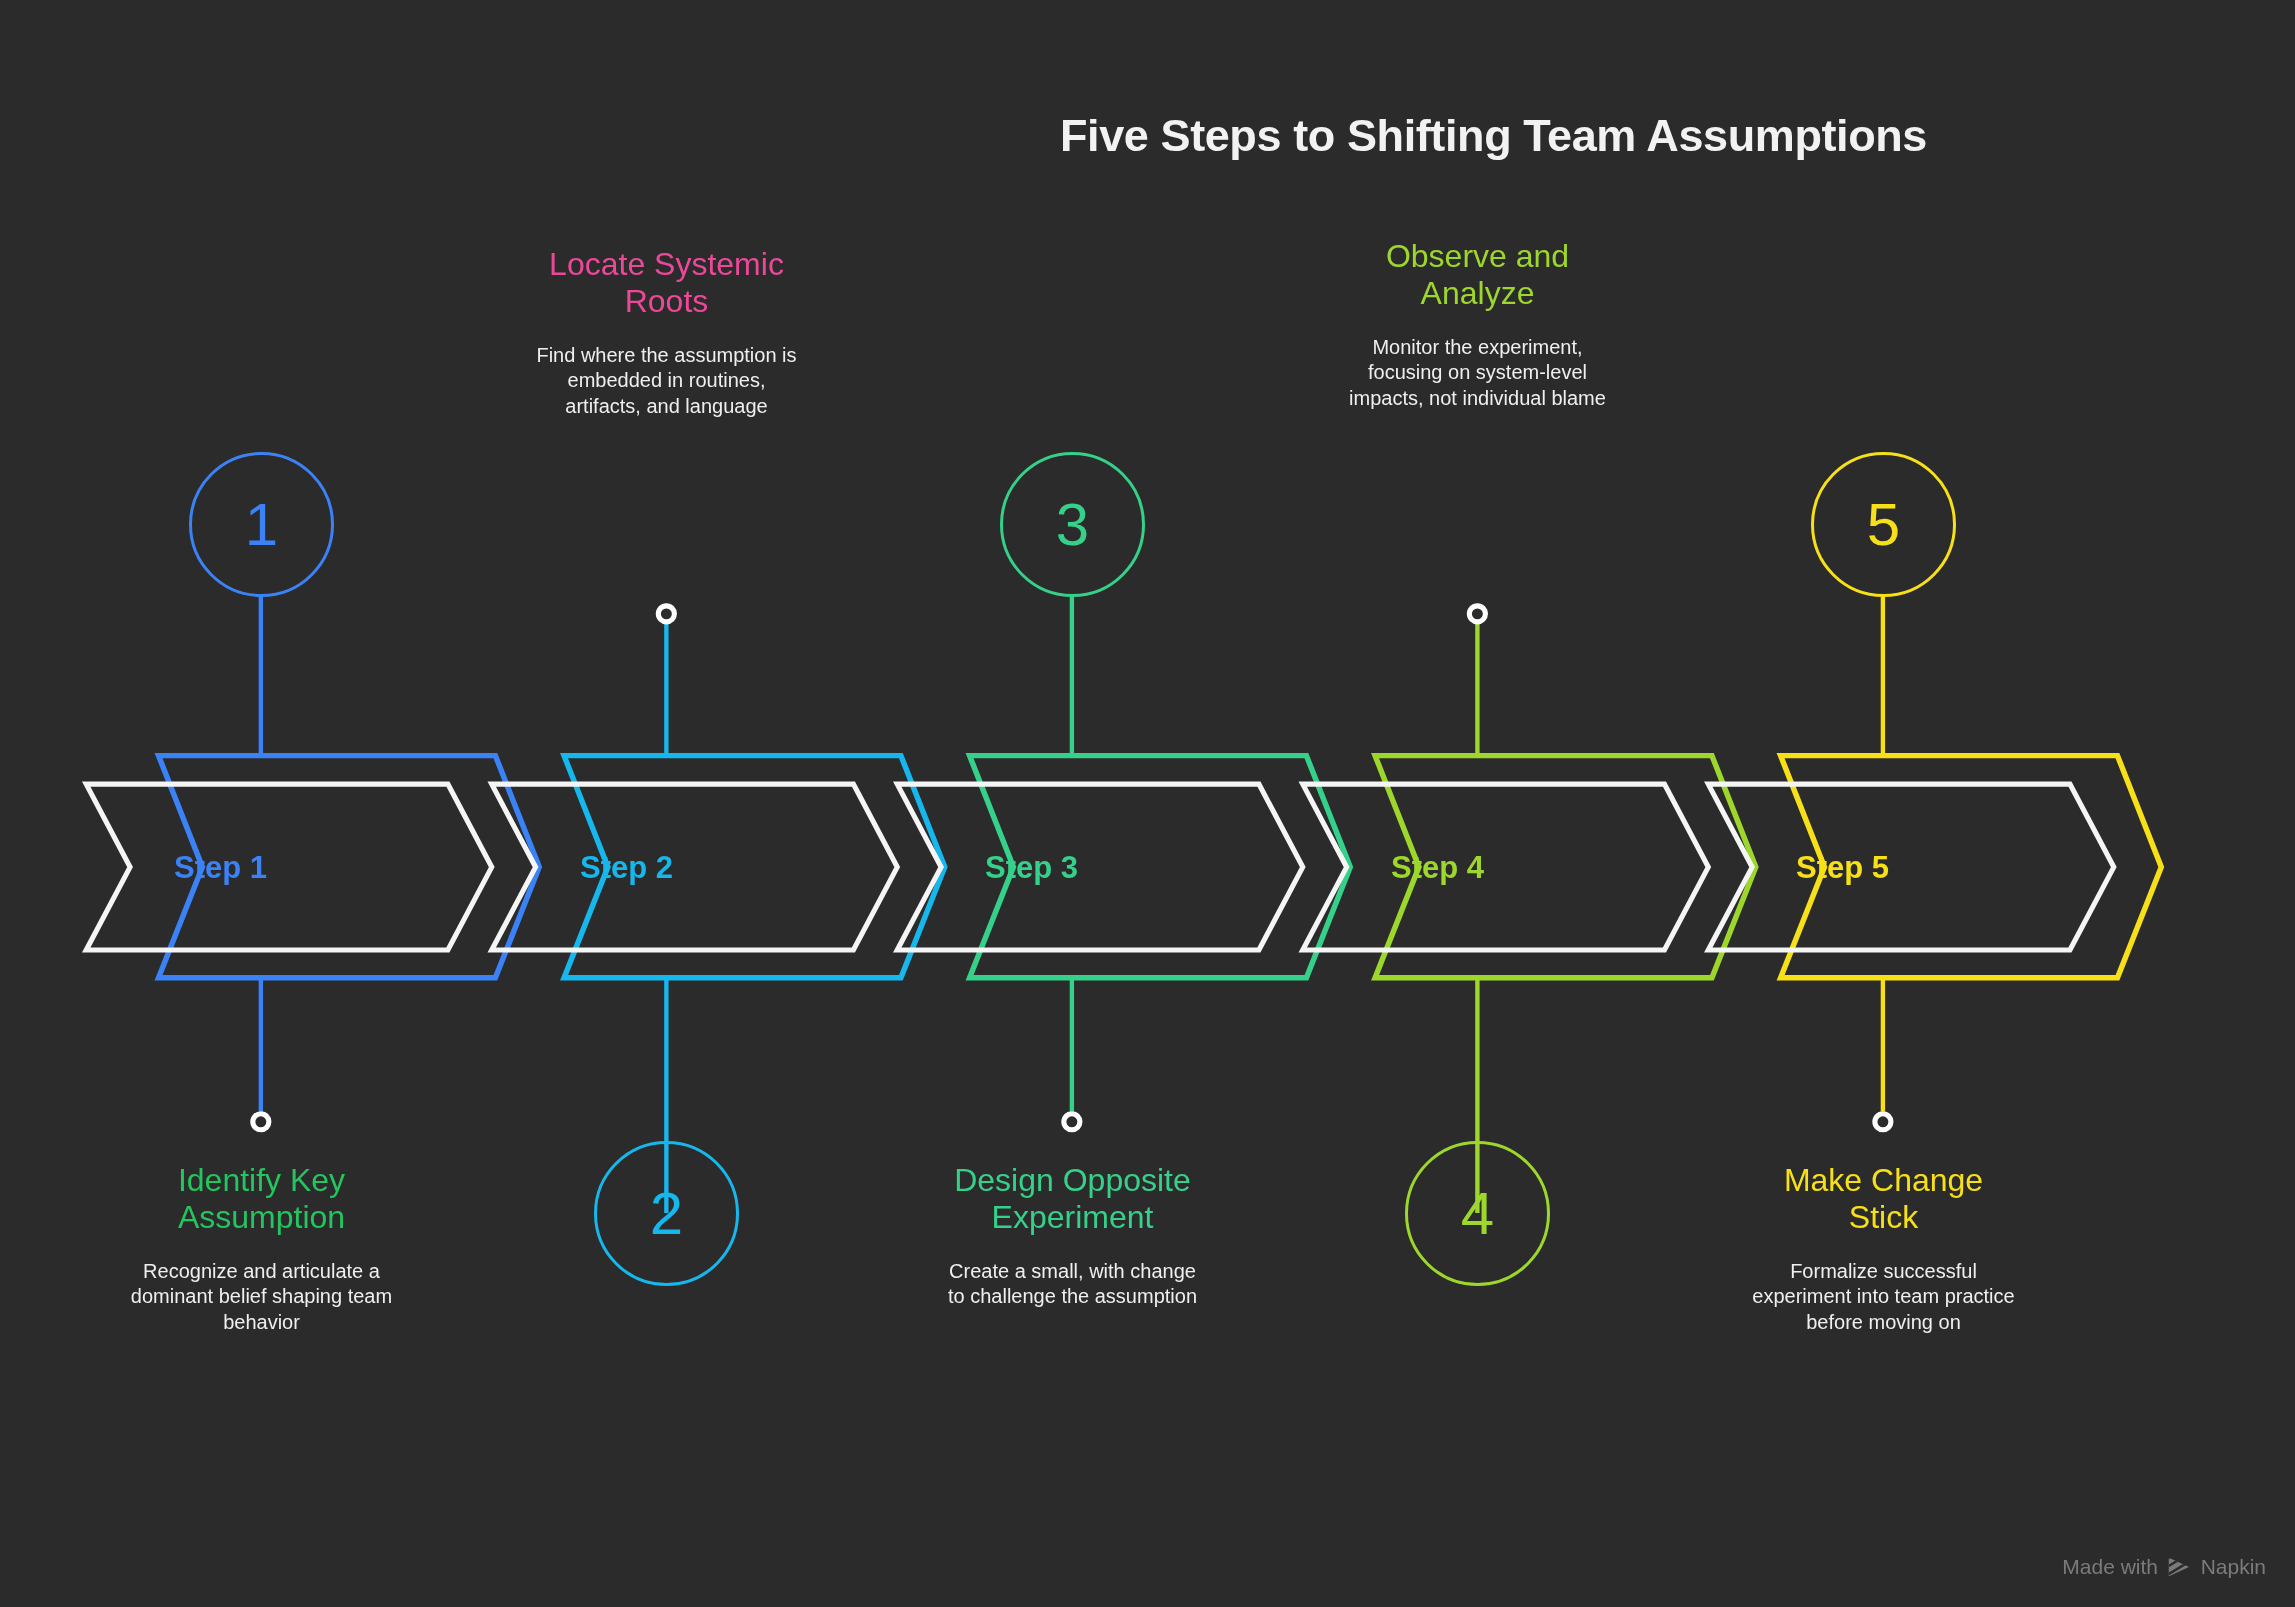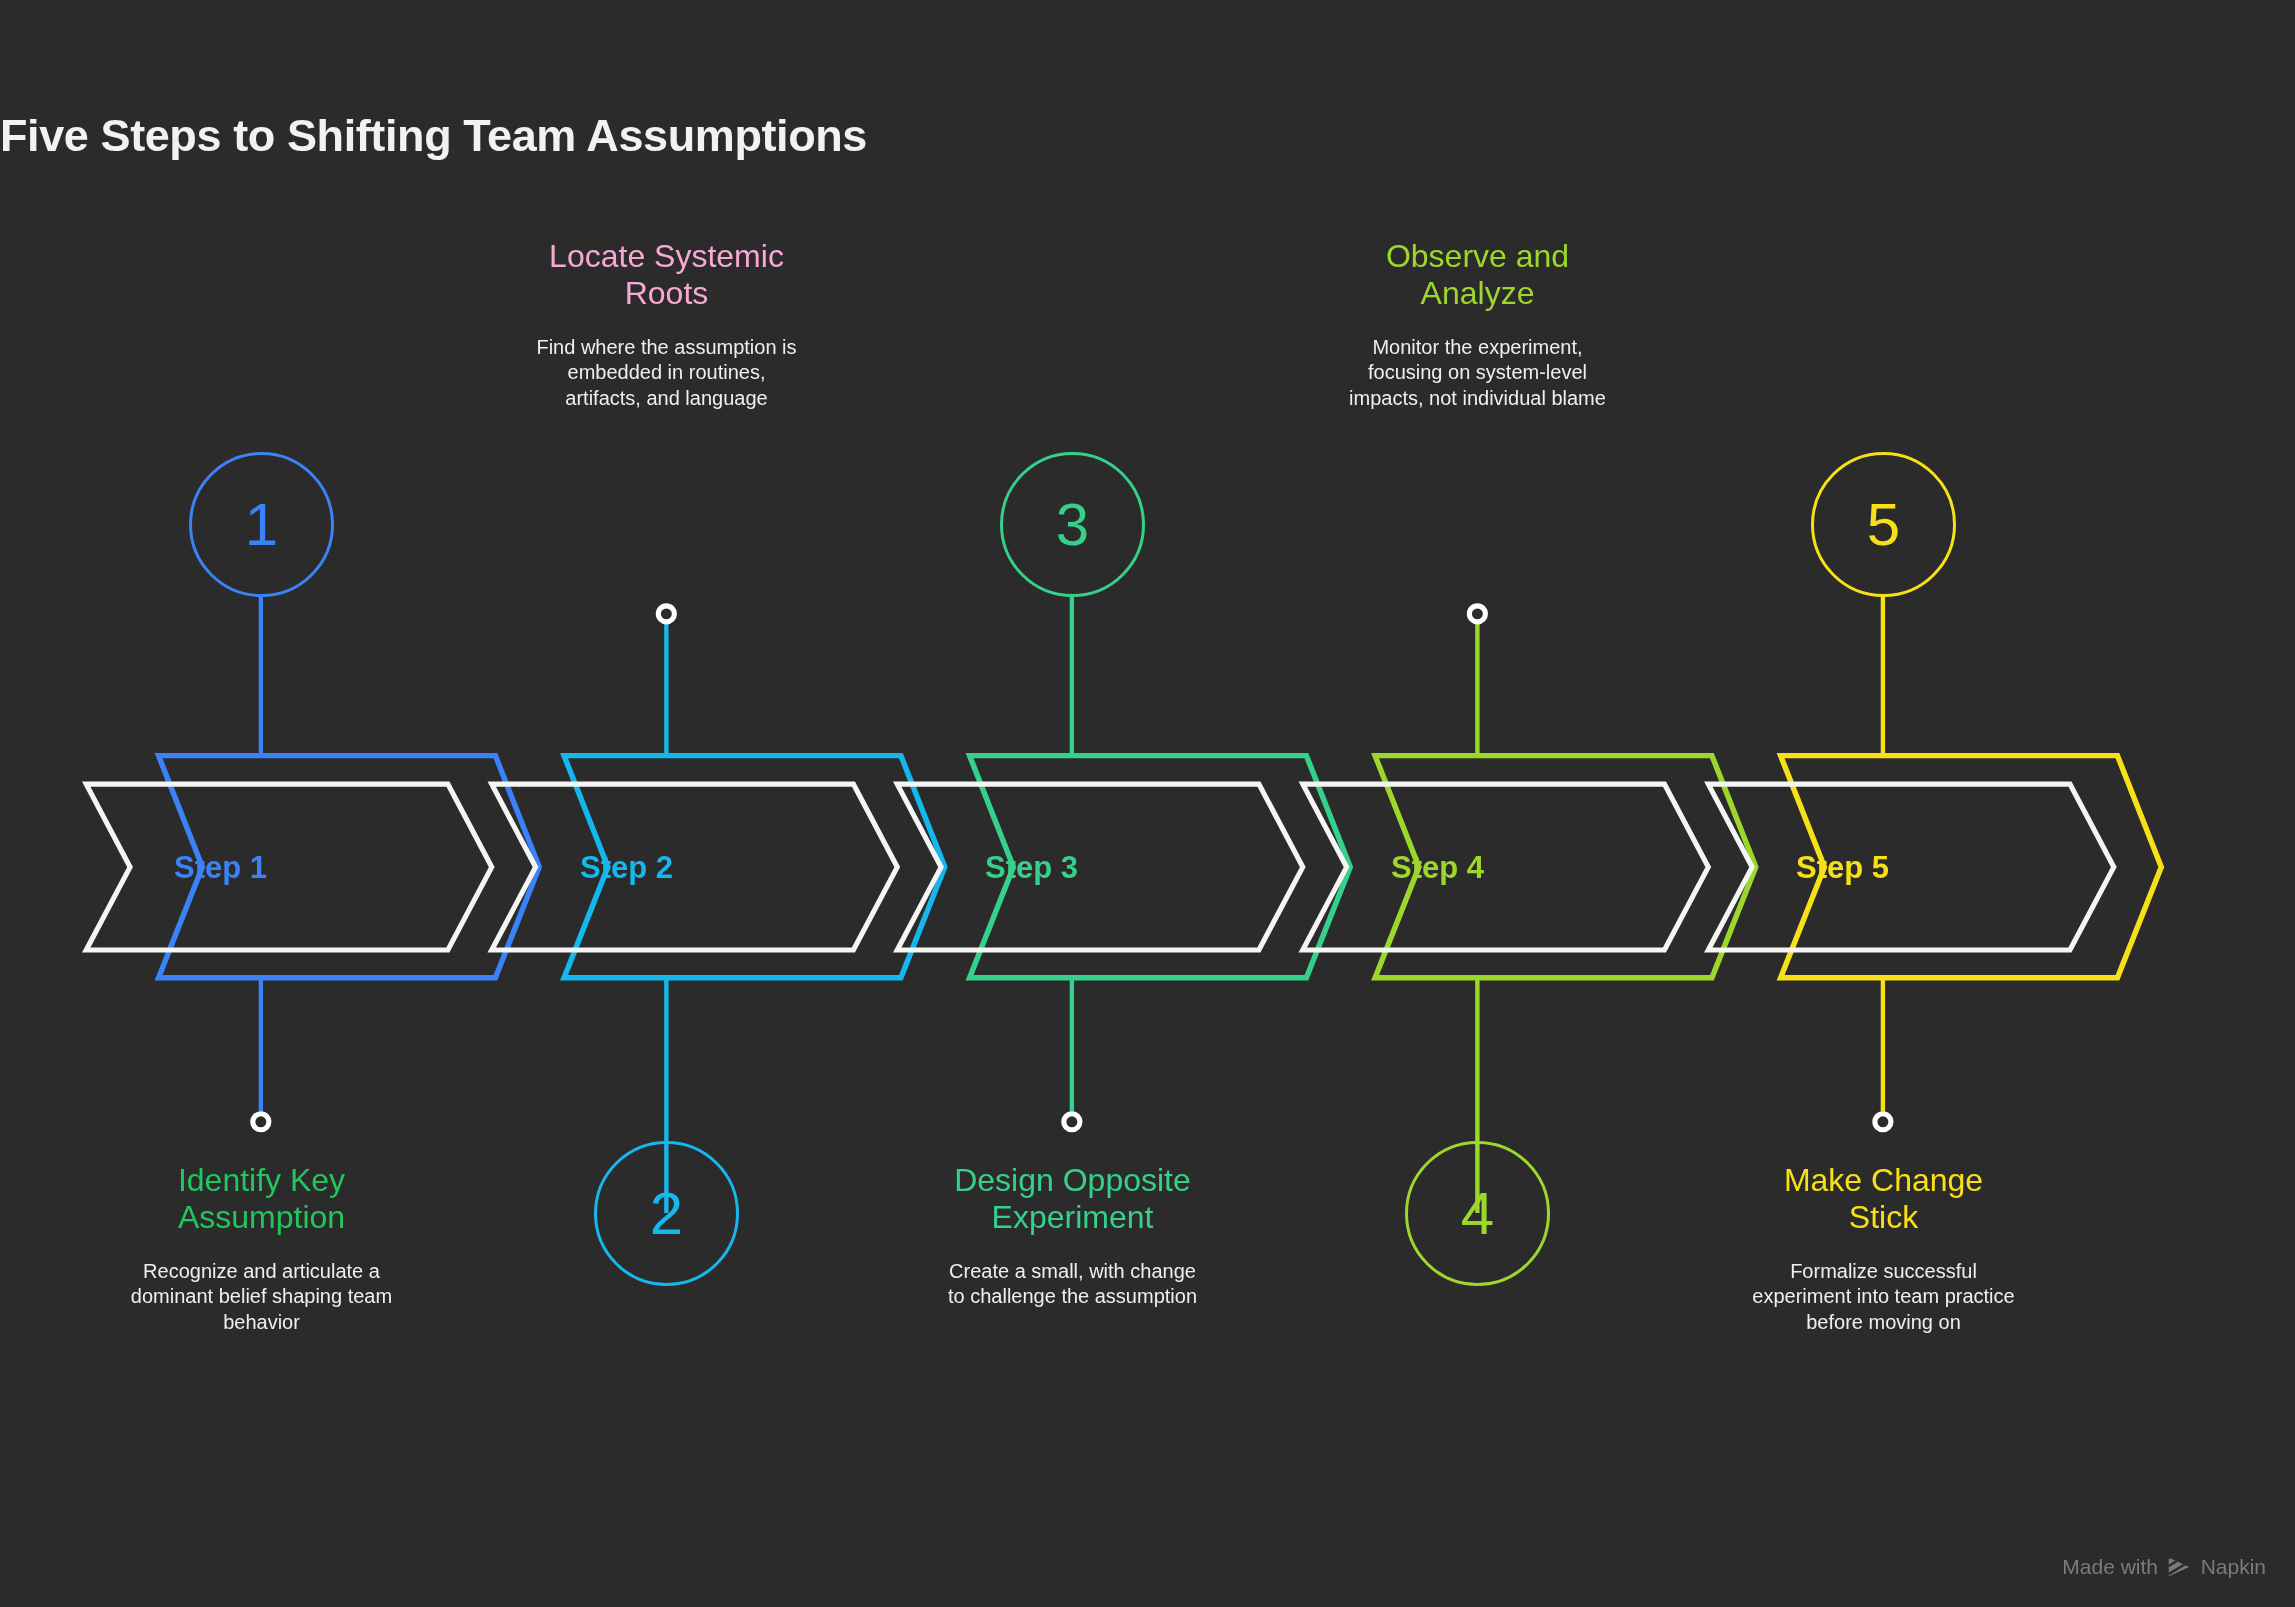--- a/index.html
+++ b/index.html
@@ -16,21 +16,21 @@
     font-family: "Liberation Sans", "DejaVu Sans", sans-serif;
     -webkit-font-smoothing: antialiased;
   }
 
   
   #page-title {
     position: absolute;
     top: 110px;
     left: 0;
     width: 1927px;
-    text-align: left;
+    text-align: right;
     color: #f2f2f2;
     font-size: 45px;
     font-weight: bold;
     letter-spacing: -0.4px;
   }
 
   
   #flow-svg {
     position: absolute;
     left: 0;
@@ -165,21 +165,21 @@
       <span>5</span>
     </div>
   </div>
 
 <div id="detail-blocks">
     <div class="detail-block" style="width: 267px; left: 128px; top: 1162px;">
       <div class="detail-heading" style="color: #22c55e;">Identify Key Assumption</div>
       <div class="detail-body gap-above-body">Recognize and articulate a dominant belief shaping team behavior</div>
     </div>
     <div class="detail-block" style="width: 267px; left: 533px; top: 238px;">
-      <div class="detail-heading" style="color: #f9a8d4;">Locate Systemic Roots</div>
+      <div class="detail-heading" style="color: #ec4899; margin-top: 8px;">Locate Systemic Roots</div>
       <div class="detail-body gap-above-body">Find where the assumption is embedded in routines, artifacts, and language</div>
     </div>
     <div class="detail-block" style="width: 267px; left: 939px; top: 1162px;">
       <div class="detail-heading" style="color: rgb(53, 208, 137);">Design Opposite Experiment</div>
       <div class="detail-body gap-above-body">Create a small, with change to challenge the assumption</div>
     </div>
     <div class="detail-block" style="width: 267px; left: 1344px; top: 238px;">
       <div class="detail-heading" style="color: rgb(158, 215, 44);">Observe and Analyze</div>
       <div class="detail-body gap-above-body">Monitor the experiment, focusing on system-level impacts, not individual blame</div>
     </div>

